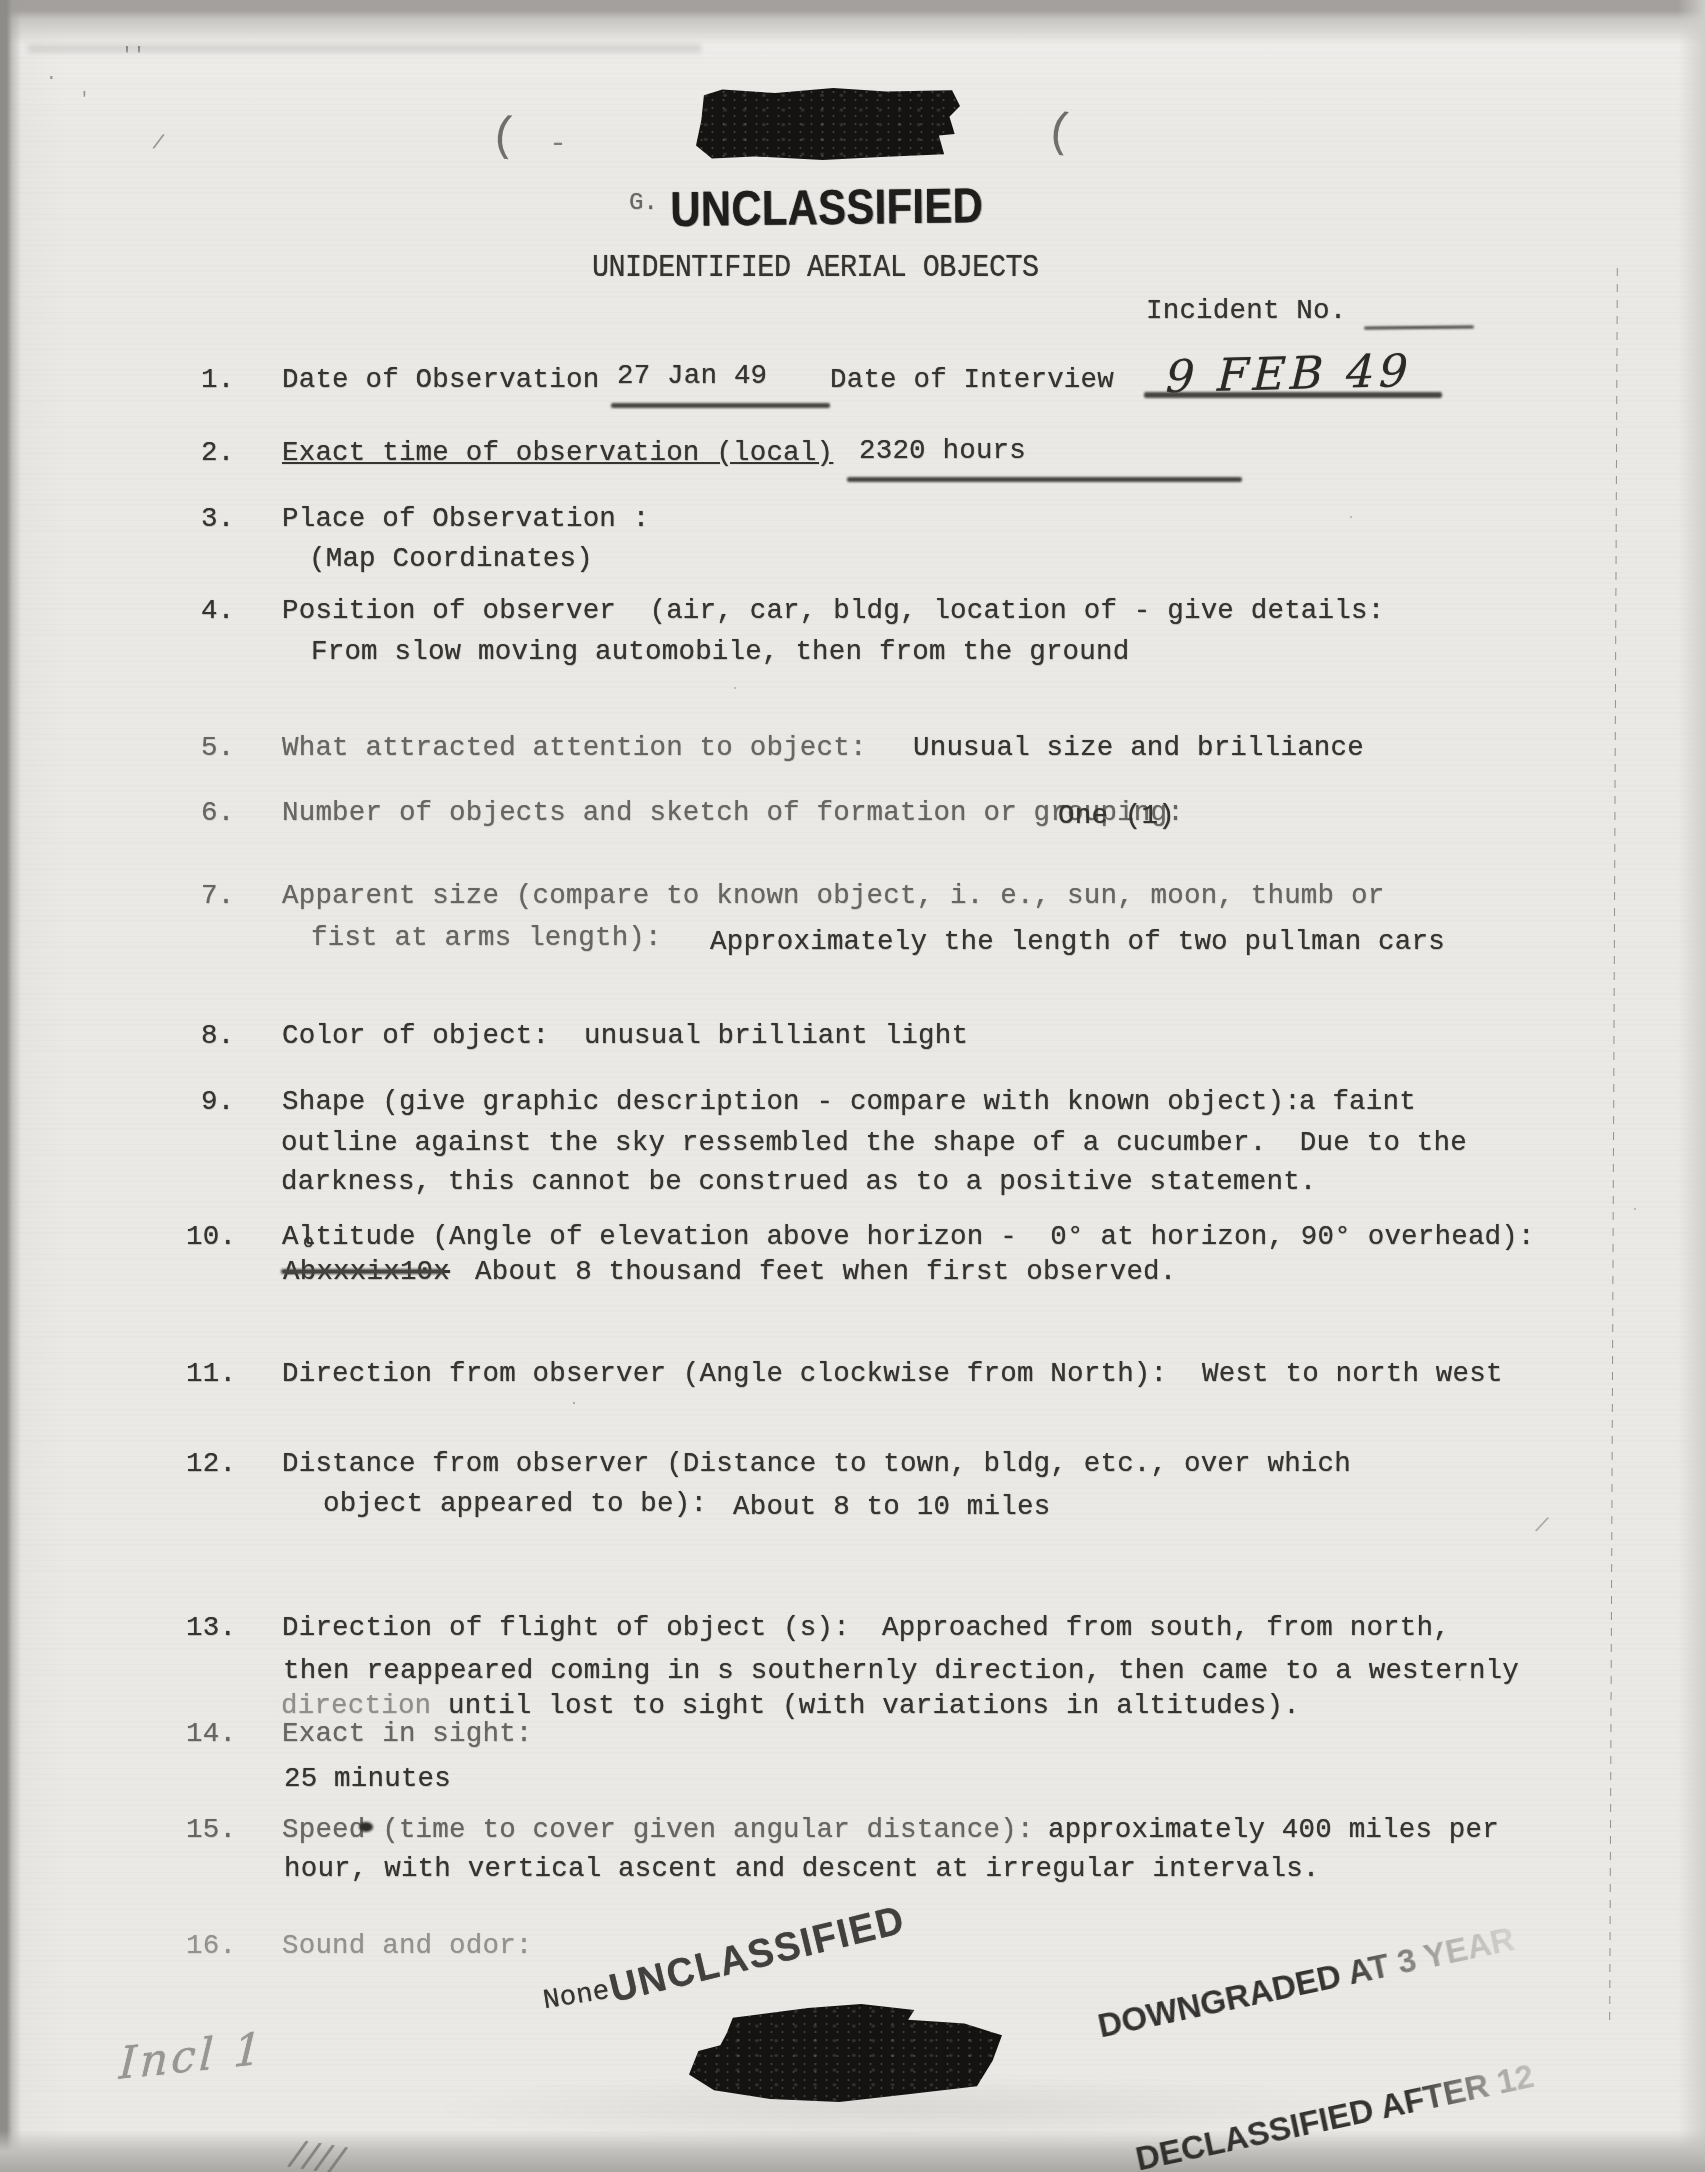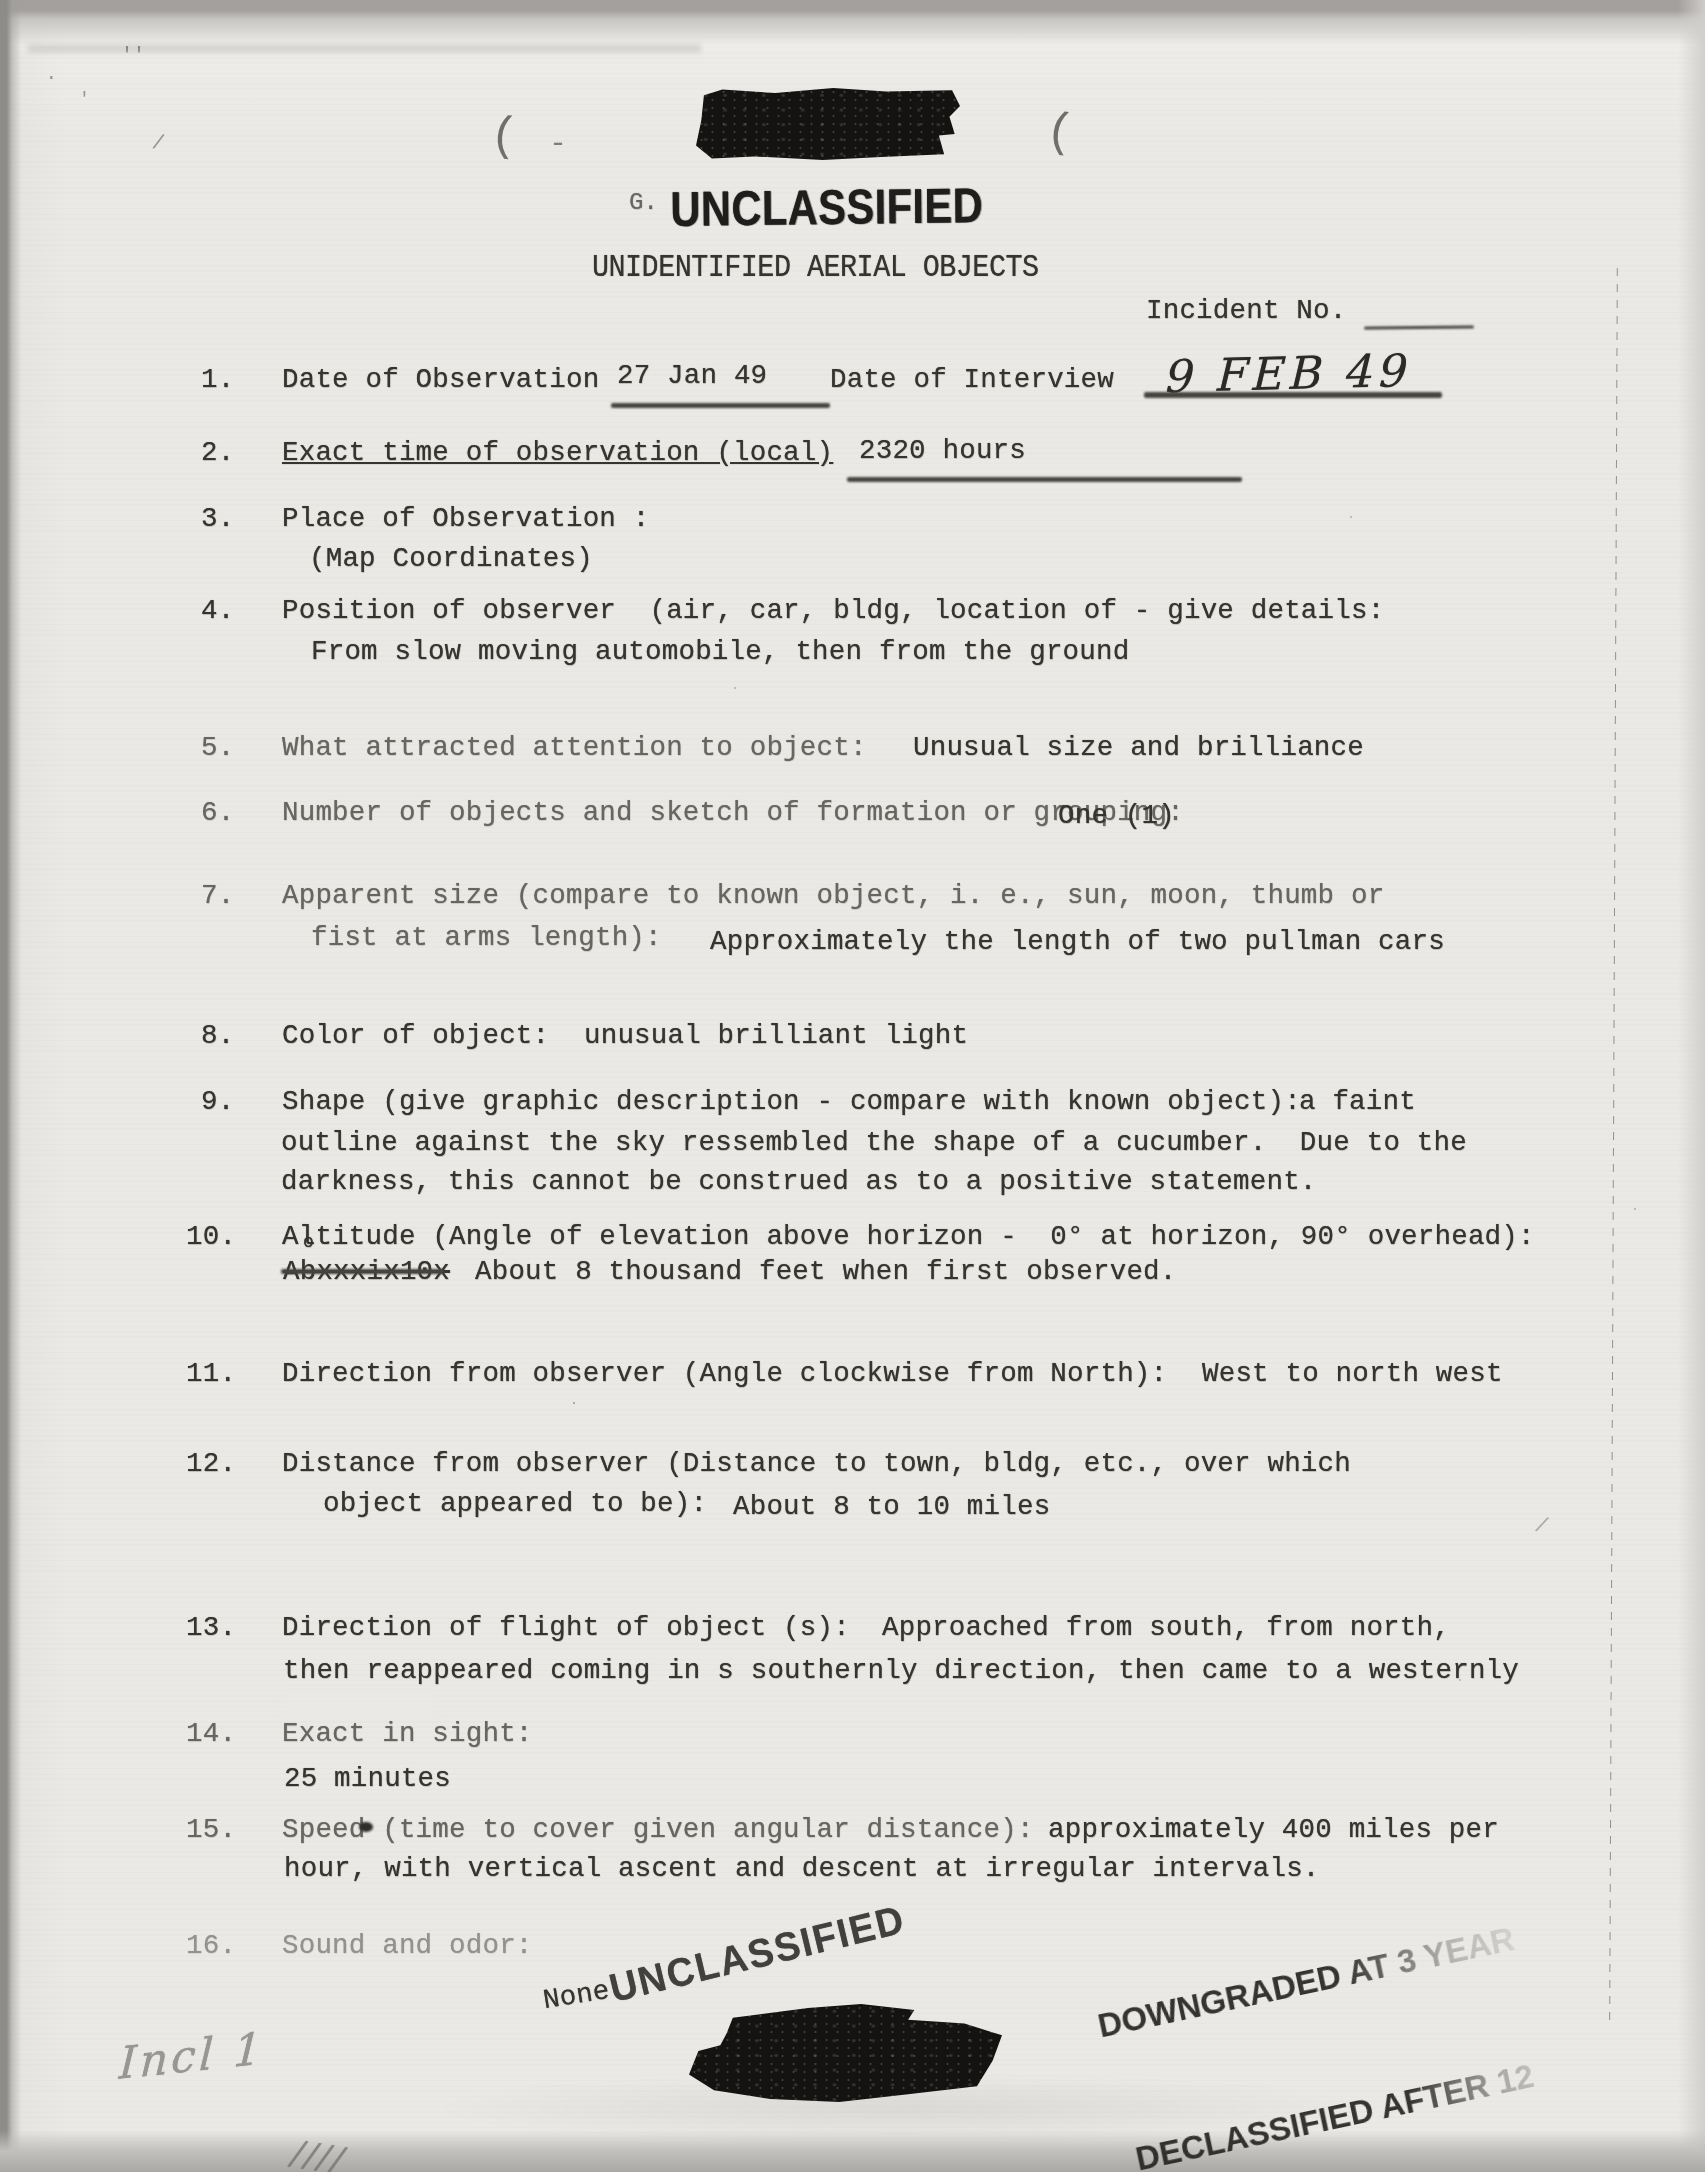--- a/index.html
+++ b/index.html
@@ -128,20 +128,21 @@
 
   <span class="t" style="left:186px;top:1448px;">12.</span>
   <span class="t" style="left:282px;top:1448px;">Distance from observer (Distance to town, bldg, etc., over which</span>
   <span class="t" style="left:323px;top:1488px;">object appeared to be):</span>
   <span class="t" style="left:733px;top:1491px;">About 8 to 10 miles</span>
 
   <span class="t" style="left:186px;top:1612px;">13.</span>
   <span class="t" style="left:282px;top:1612px;">Direction of flight of object (s):</span>
   <span class="t" style="left:882px;top:1612px;">Approached from south, from north,</span>
   <span class="t" style="left:283px;top:1655px;">then reappeared coming in s southernly direction, then came to a westernly</span>
+  <span class="t" style="left:281px;top:1690px;">direction until lost to sight (with variations in altitudes).</span>
   <div class="fadebar" style="left:280px;top:1690px;width:156px;height:30px;"></div>
 
   <span class="t d2" style="left:186px;top:1718px;">14.</span>
   <span class="t d2" style="left:282px;top:1718px;">Exact in sight:</span>
   <span class="t" style="left:284px;top:1763px;">25 minutes</span>
 
   <span class="t d2" style="left:186px;top:1814px;">15.</span>
   <span class="t d2" style="left:282px;top:1814px;">Speed (time to cover given angular distance):</span>
   <div class="edge" style="left:359px;top:1822px;width:14.2px;height:10.4px;border-radius:50%;background:#302e2b;filter:blur(0.9px);"></div>
   <span class="t" style="left:1048px;top:1814px;">approximately 400 miles per</span>

